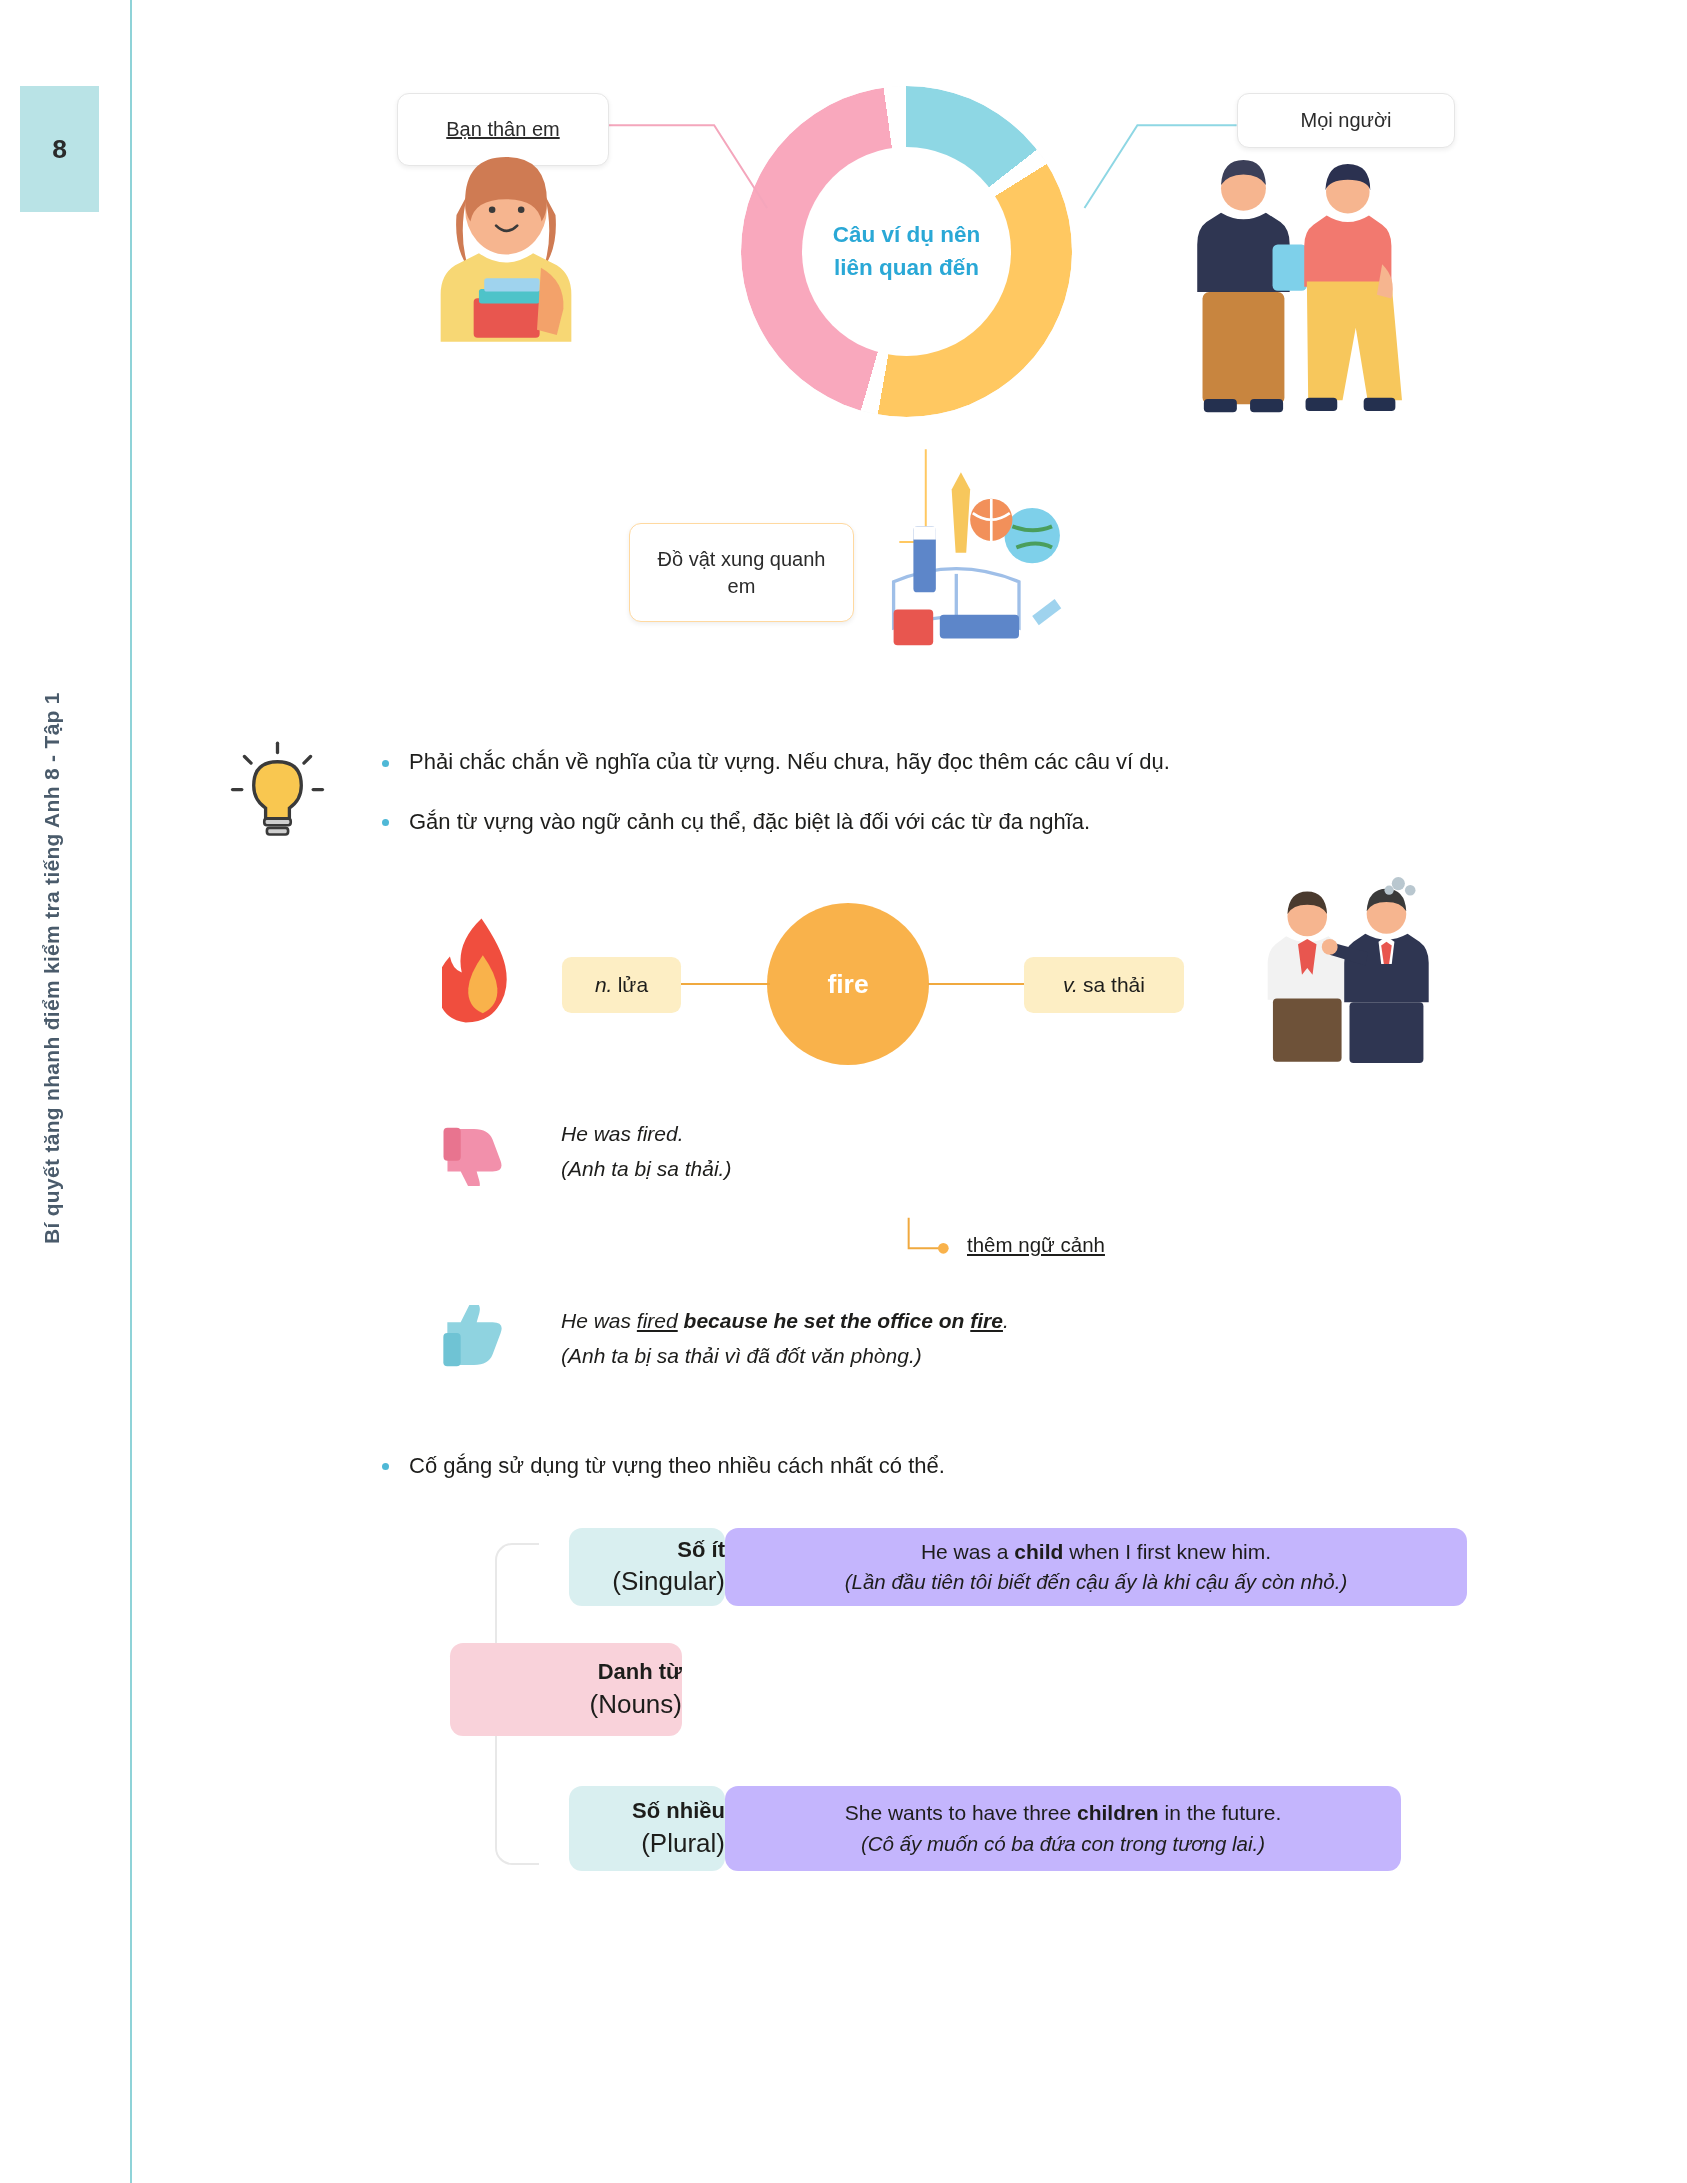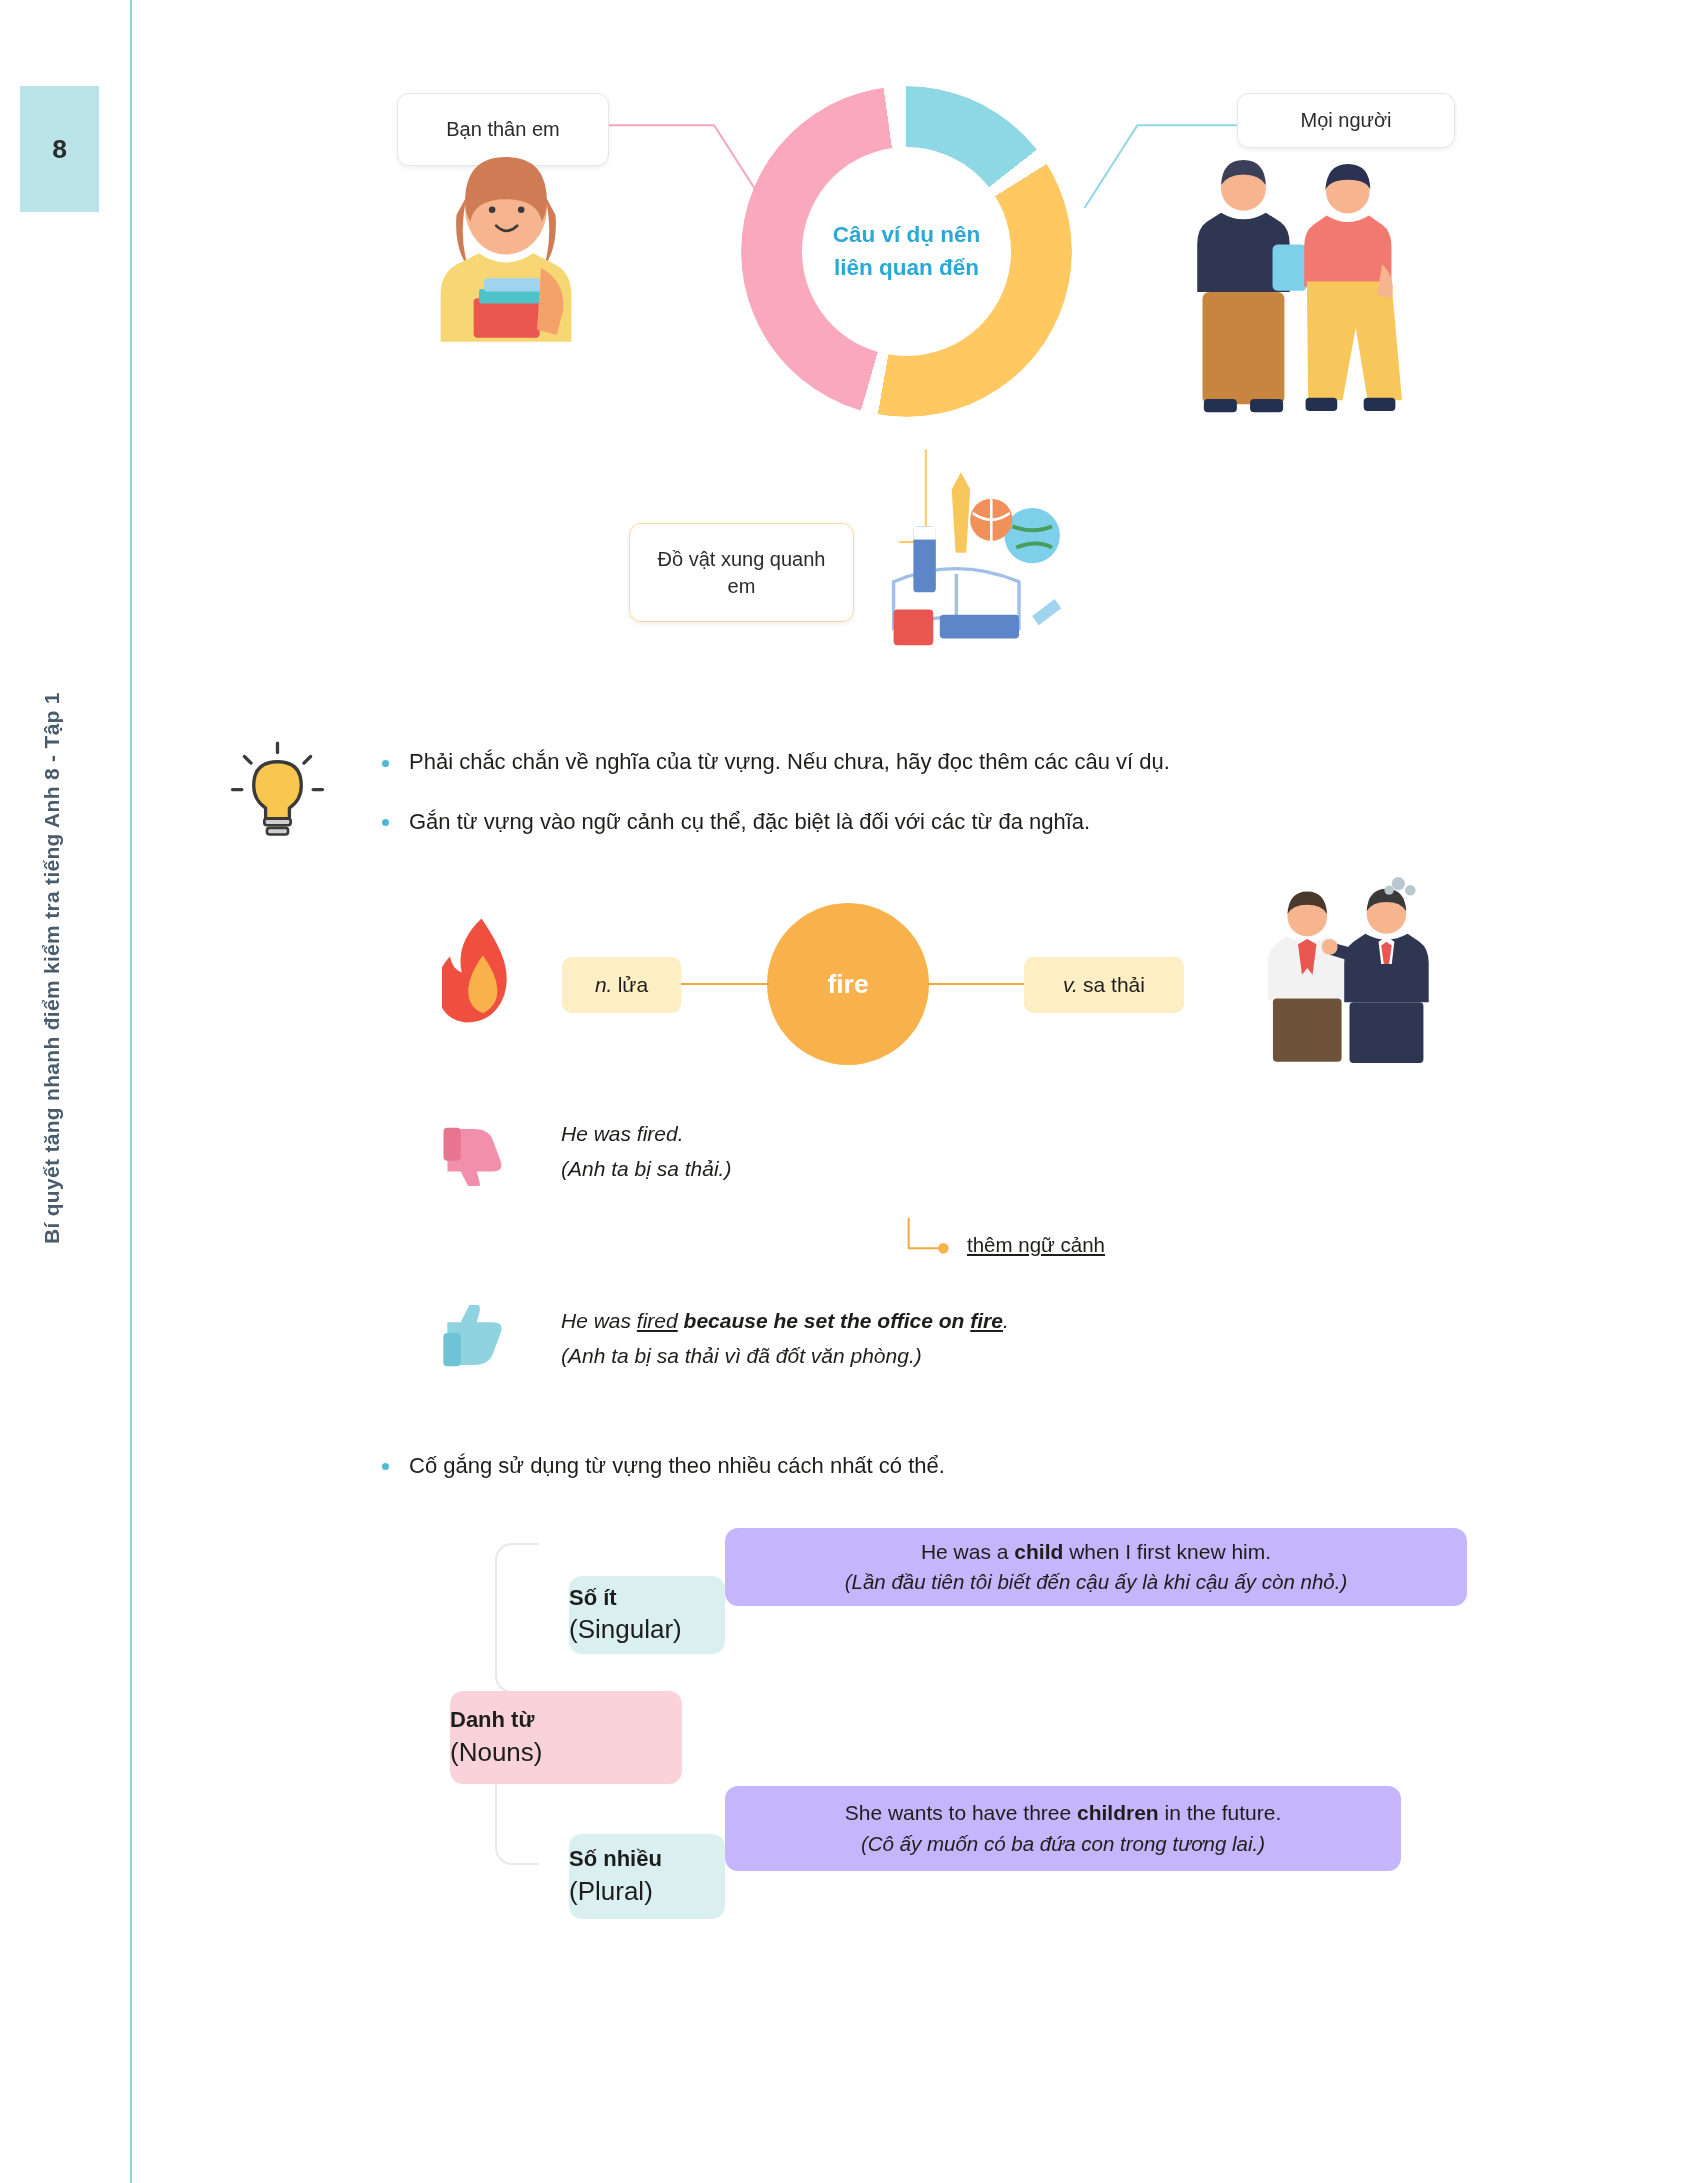--- a/index.html
+++ b/index.html
@@ -117,21 +117,21 @@
     display: flex;
     align-items: center;
     justify-content: center;
     text-align: center;
     font-size: 20px;
     color: #2b2b2b;
     padding: 0 13.2px;
     box-sizing: border-box;
     line-height: 1.35;
   }
-  .bubble-left  { left: 397px;  top: 93px;  width: 212px; height: 73px; }
+  .bubble-left  { left: 397px;  top: 93px;  width: 212px; height: 73px; text-decoration: underline; }
   .bubble-right { left: 1237px; top: 93px;  width: 218px; height: 55px; }
   .bubble-bottom{ left: 629px;  top: 523px;  width: 225px; height: 99px; border-color:#ffd9a0; }
 
   
   .illus { position: absolute; }
 
   
   .bulb-wrap { position: absolute; left: 218px; top: 734px; width: 119px; height: 119px; }
 
   .bullet-line {
@@ -187,25 +187,24 @@
     font-size: 20.5px;
     color: #1d1d1b;
   }
 
   
   .tag {
     position: absolute;
     border-radius: 13.2px;
     display: flex;
     flex-direction: column;
-    align-items: flex-start;
+    align-items: flex-end;
     justify-content: center;
     text-align: center;
     line-height: 1.35;
-    margin-top: 48px;
   }
   .tag .t1 { font-weight: bold; font-size: 22px; color: #1d1d1b; }
   .tag .t2 { font-size: 26px; color: #1d1d1b; }
 
   .tag-blue { background: #d9eff0; }
   .tag-pink { background: #f9d2da; }
 
   .sentbox {
     position: absolute;
     background: #c4b5fd;

